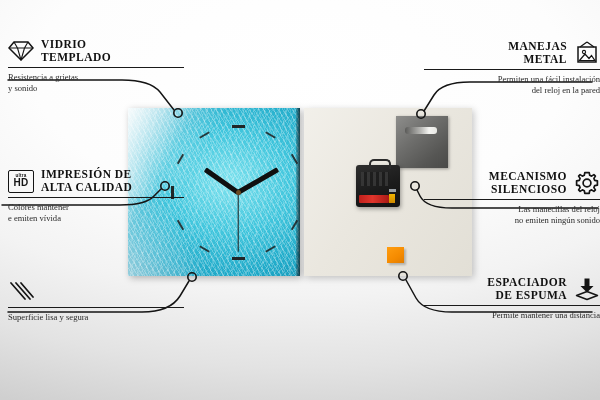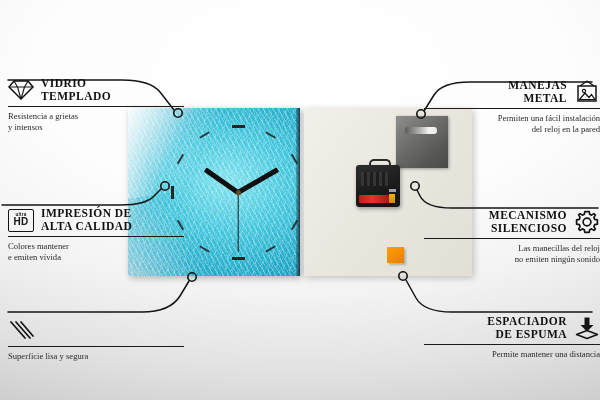--- a/index.html
+++ b/index.html
@@ -168,21 +168,21 @@
   }
   .foam-spacer {
     position: absolute;
     left: 83px; top: 139px;
     width: 17px; height: 16px;
     background: linear-gradient(145deg, #ff9d10 0%, #f58b00 60%, #e07c00 100%);
     box-shadow: 2px 2px 2px rgba(0,0,0,.22);
   }
 
   
-  .callout { position: absolute; width: 176px; margin-top: 39px; }
+  .callout { position: absolute; width: 176px; }
   .callout.left  { left: 8px;  text-align: left; }
   .callout.right { right: 0; text-align: right; }
 
   .co-head {
     display: flex;
     align-items: center;
     gap: 7px;
     margin-bottom: 3px;
   }
   .callout.right .co-head { flex-direction: row-reverse; }
@@ -319,21 +319,21 @@
           <path d="M1,8 L25,8 M6,2 L9.5,8 L13,20 M20,2 L16.5,8 L13,20 M9.5,8 L16.5,8" fill="none" stroke="#141414" stroke-width="1.1"></path>
         </svg>
       </div>
       <div>
         <div class="co-title">VIDRIO</div>
         <div class="co-title">TEMPLADO</div>
       </div>
     </div>
     <div class="co-rule"></div>
     <div class="co-desc">Resistencia a grietas</div>
-    <div class="co-desc">y intensos</div>
+    <div class="co-desc">y sonido</div>
   </div>
 
   <div class="callout left" style="top:168px;">
     <div class="co-head">
       <div class="co-icon">
         <div class="hd-box">
           <span class="ultra">ultra</span>
           <span class="hd">HD</span>
         </div>
       </div>

